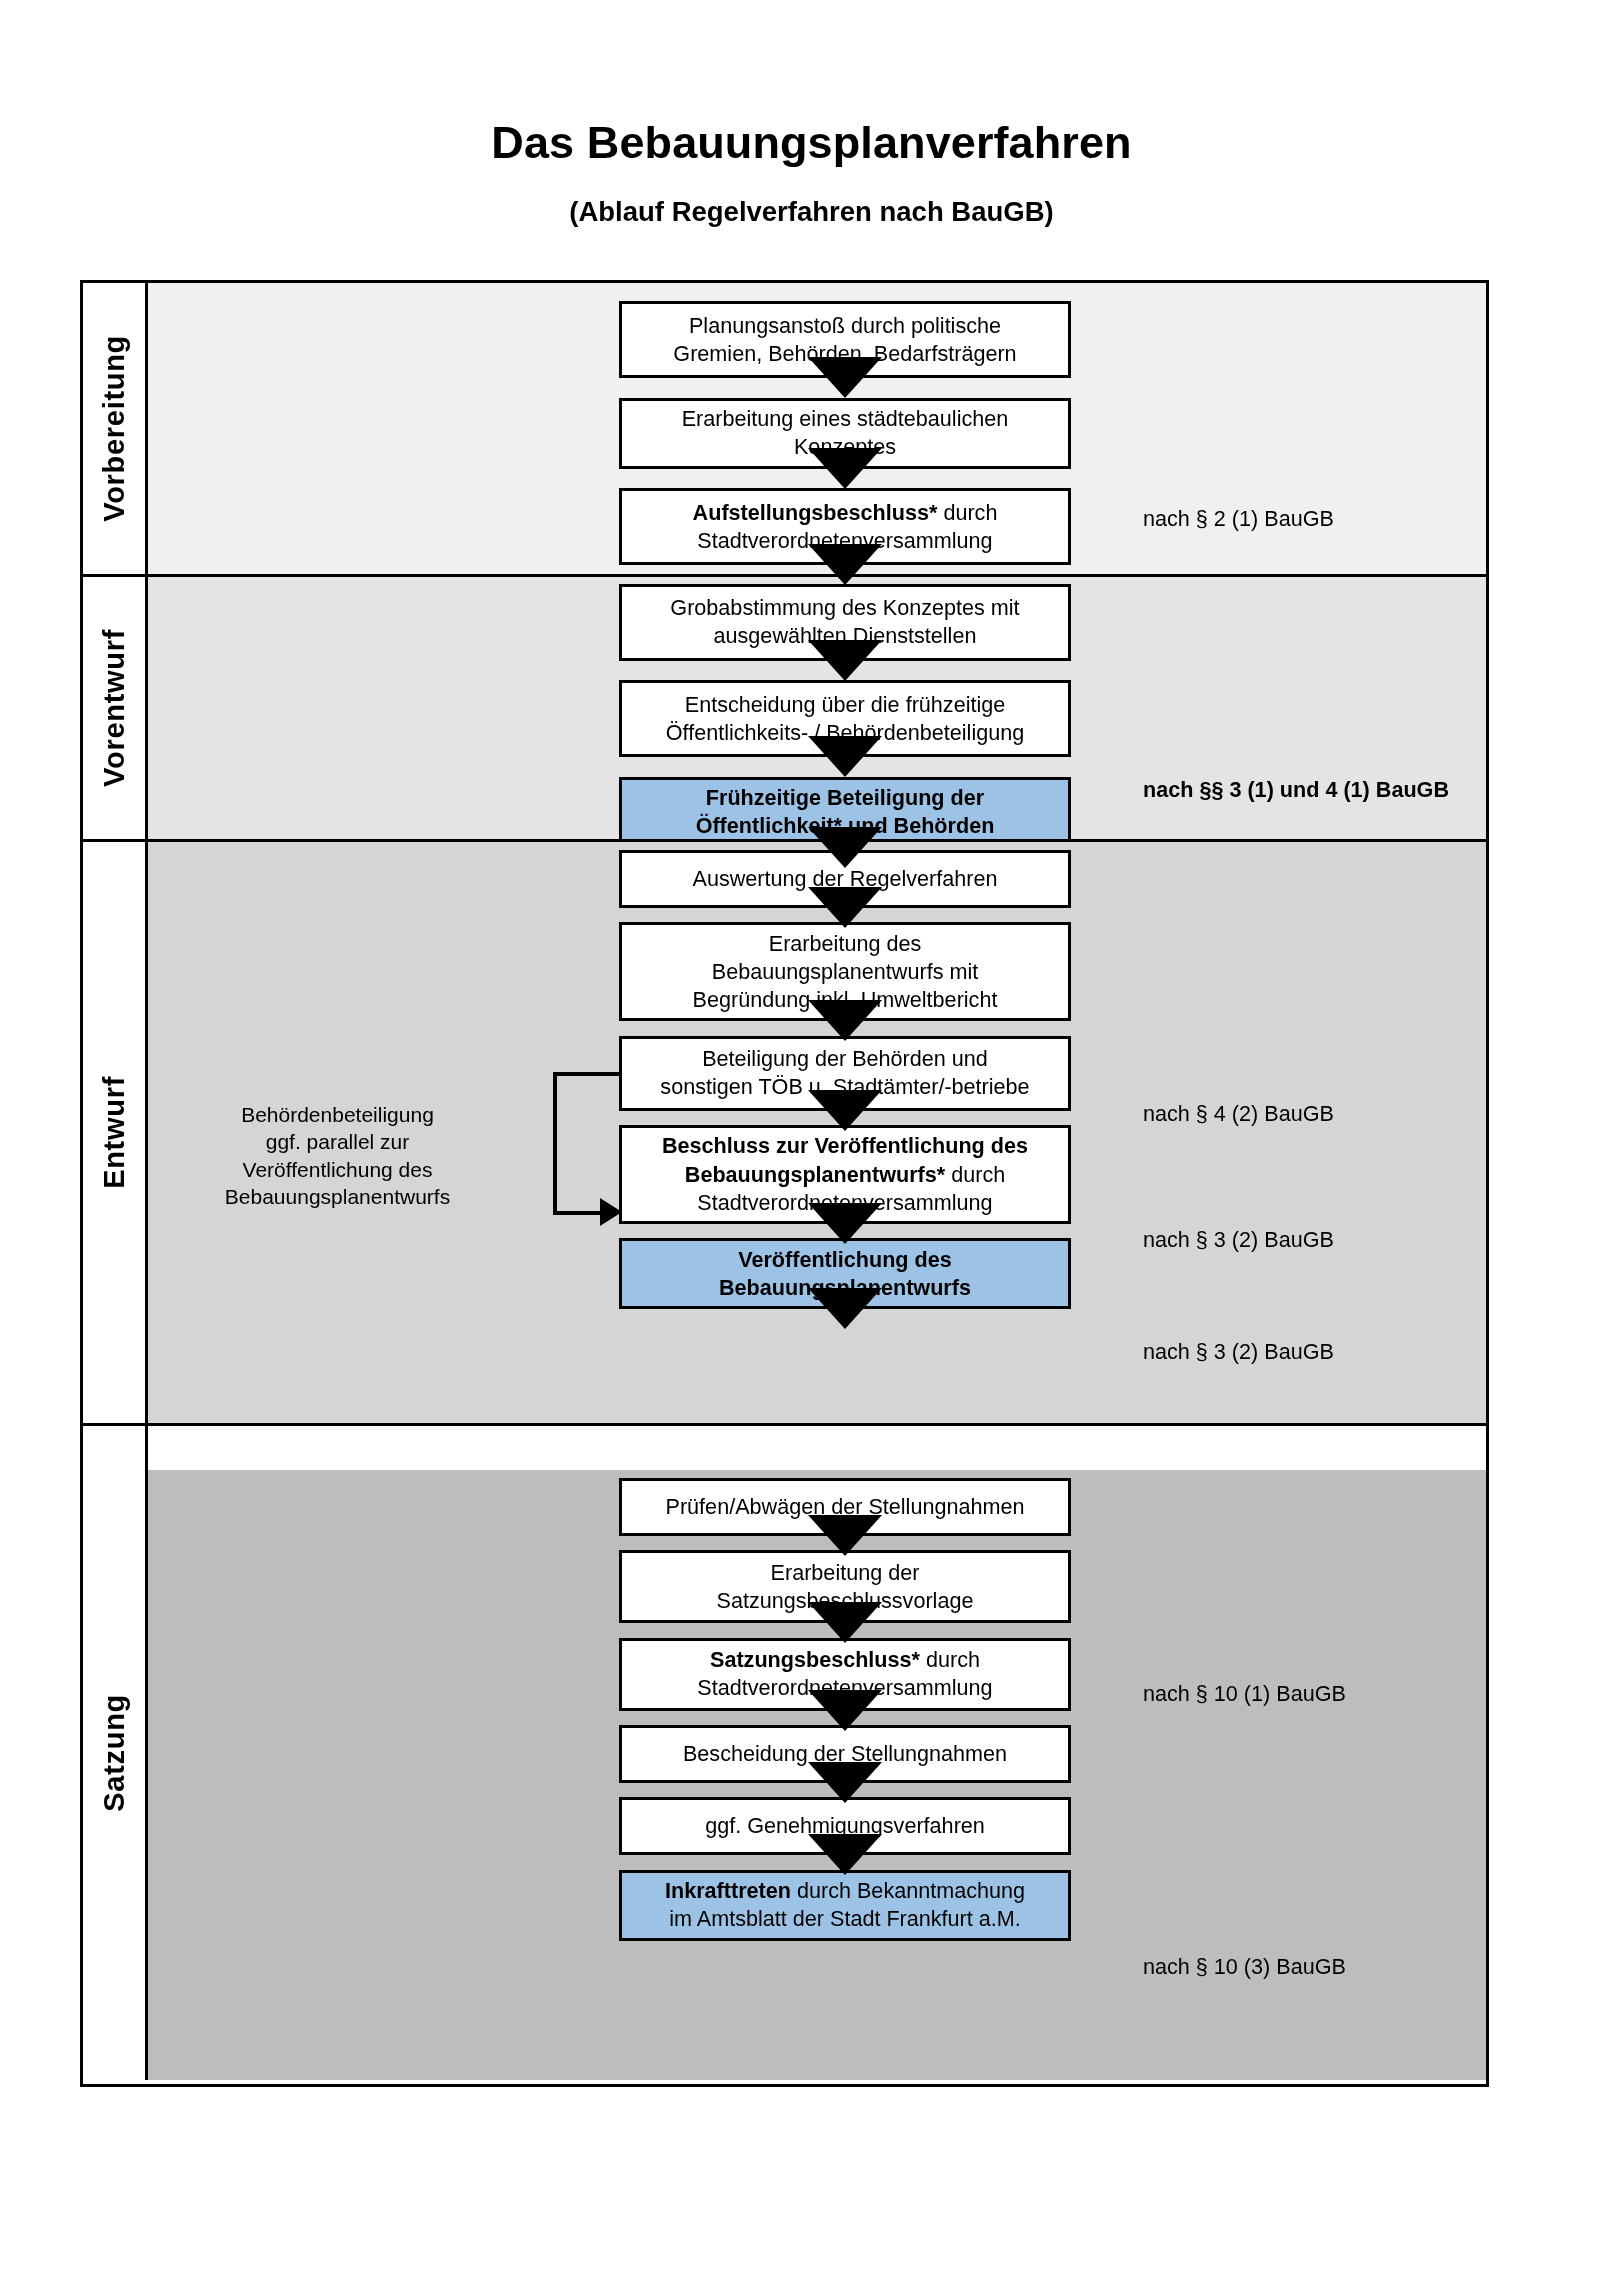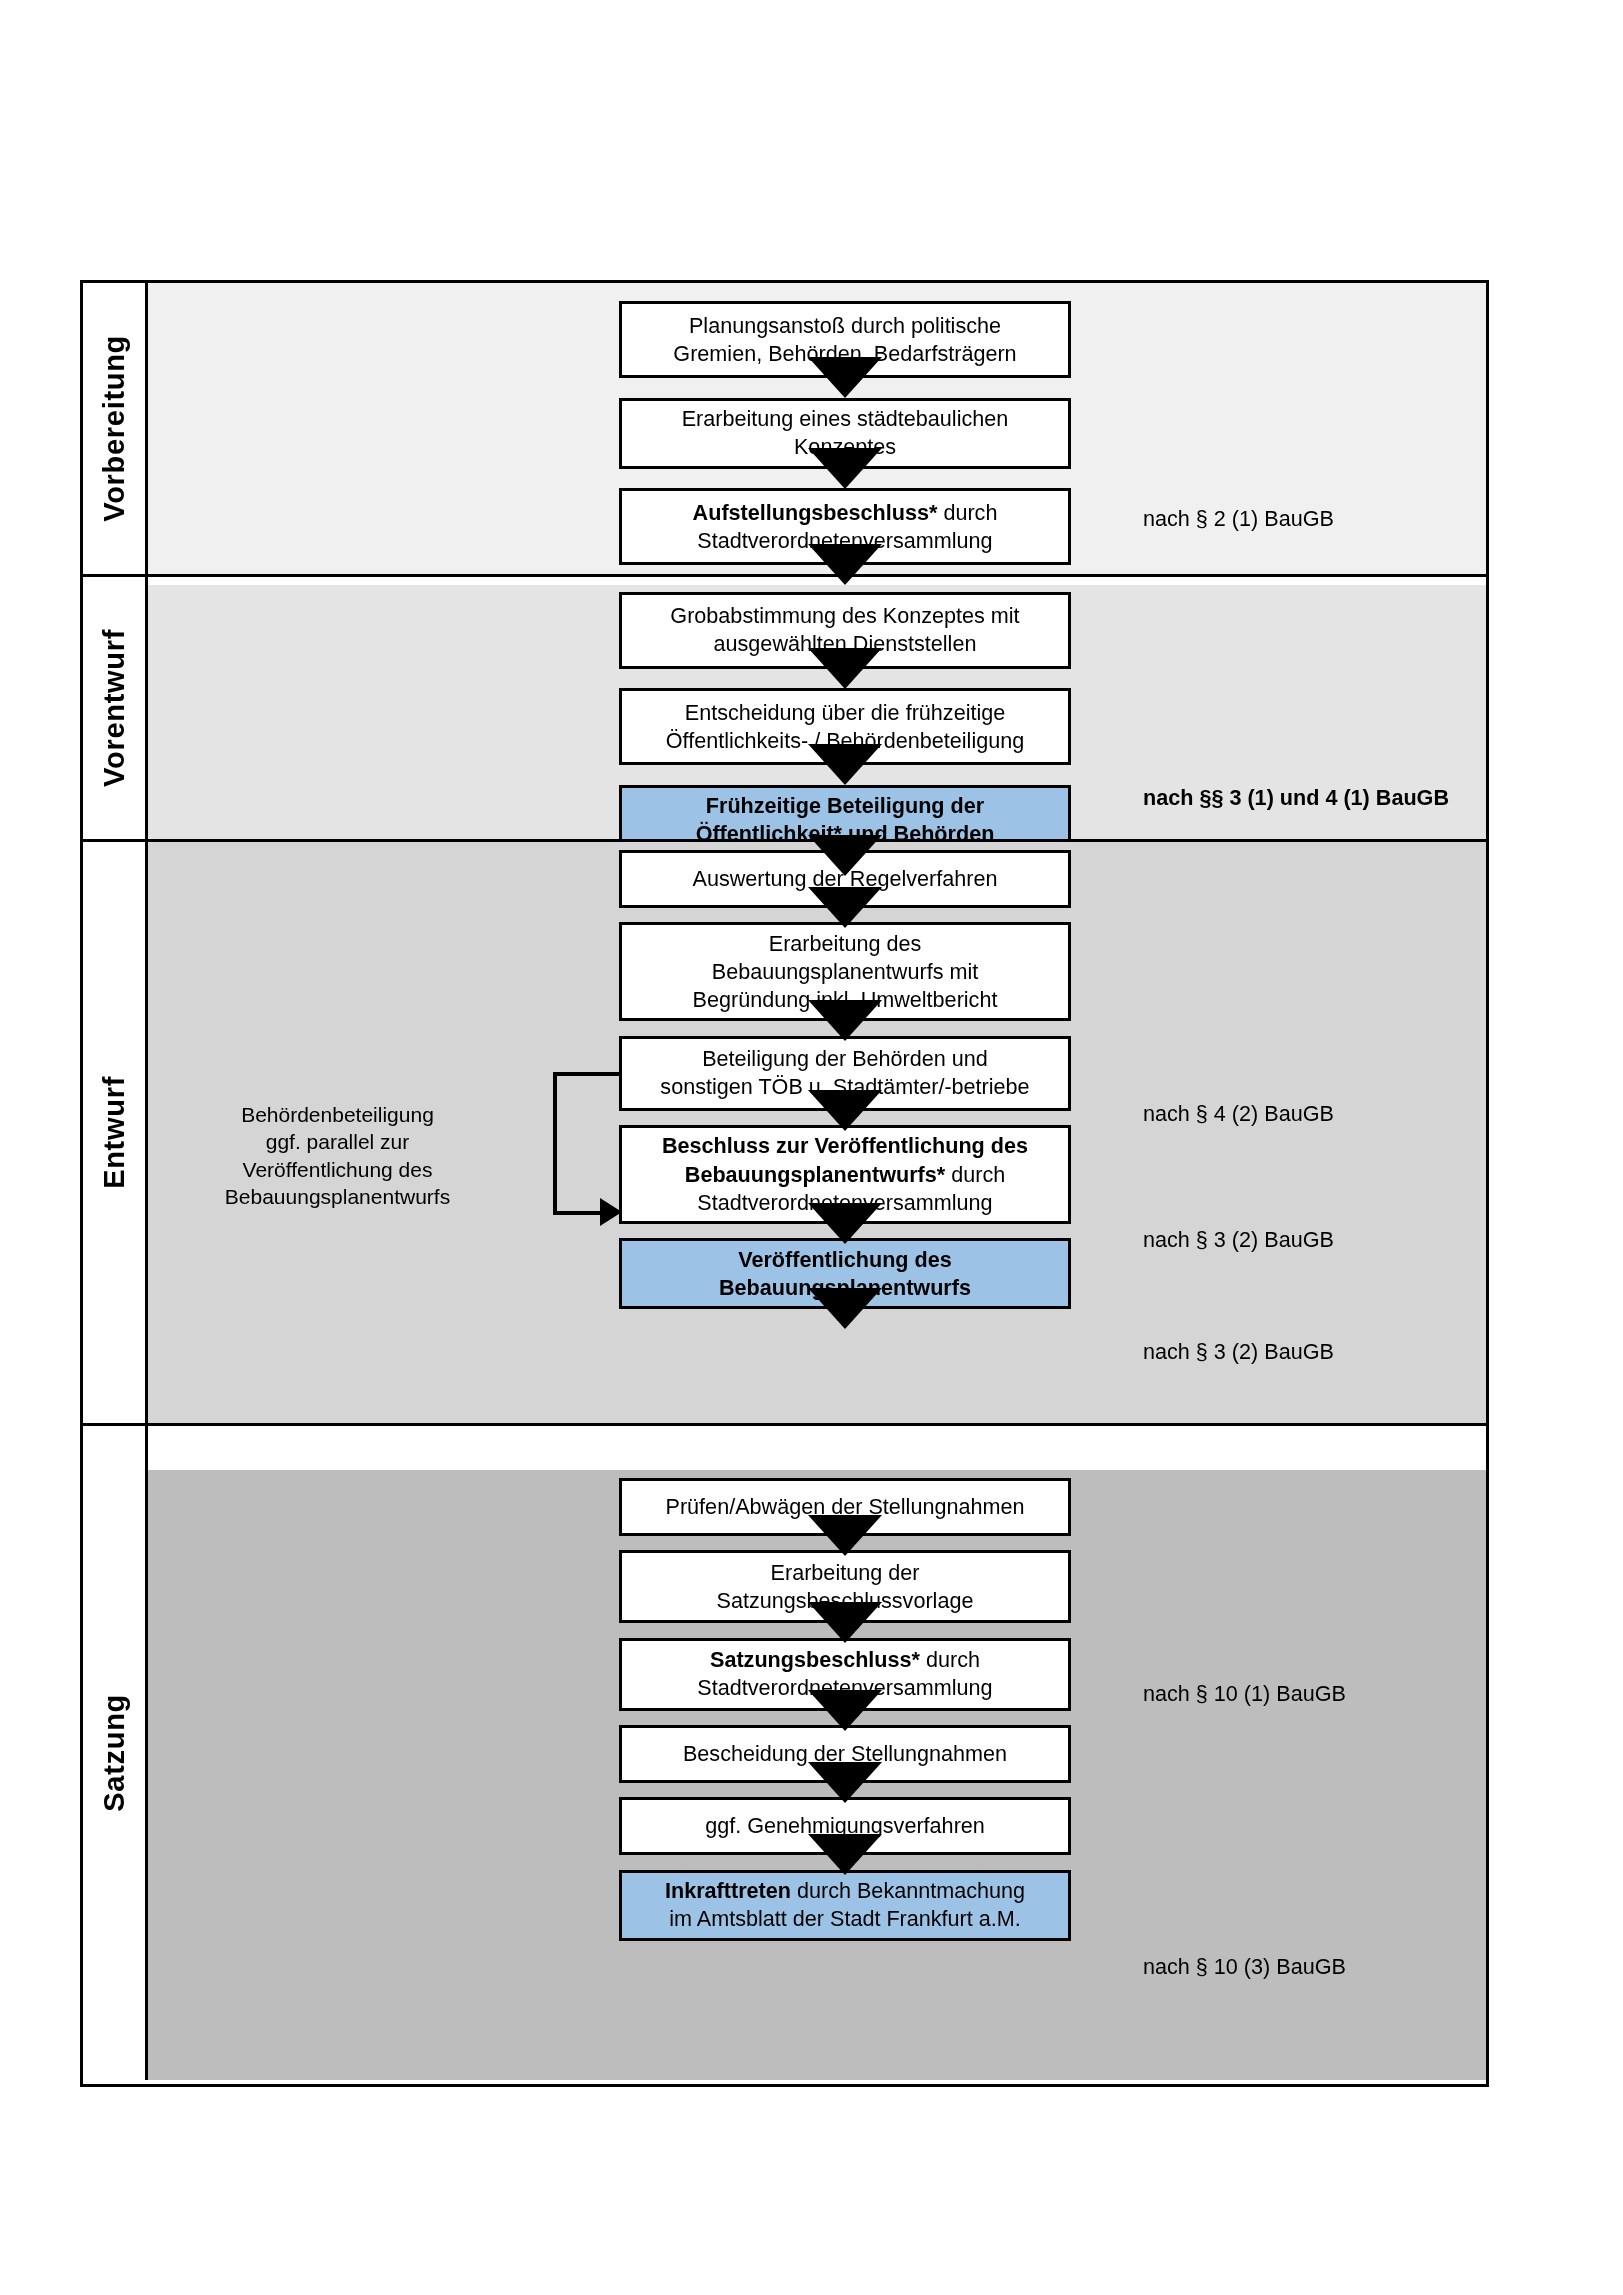--- a/index.html
+++ b/index.html
@@ -104,20 +104,24 @@
   .footnote{
     position:absolute;left:145px;top:2135px;width:1348px;
     font-size:23.6px;line-height:1.55;
   }
 </style>
 </head>
 <body>
 
 <div class="page">
 
+  <div class="title-wrap">
+    <h1 id="doc-title">Das Bebauungsplanverfahren</h1>
+    <h2 id="doc-subtitle">(Ablauf Regelverfahren nach BauGB)</h2>
+  </div>
 
   <div class="frame">
 
     <div class="phase" style="height:291px;">
       <div class="phase-label">
         <span>Vorbereitung</span>
       </div>
       <div class="phase-body" style="background:#F0F0F0;">
 
         <div class="flowcol" style="top:18.3px;">
@@ -155,21 +159,21 @@
         </div>
 
         <div class="lawnote" style="left:995px;top:223px;">nach § 2 (1) BauGB</div>
       </div>
     </div>
 
     <div class="phase" style="height:265px;">
       <div class="phase-label">
         <span>Vorentwurf</span>
       </div>
-      <div class="phase-body" style="background:#E4E4E4;margin-top:8px;">
+      <div class="phase-body" style="background:#E4E4E4;">
 
         <div class="flowcol" style="top:6.5px;">
 
           <div class="node" style="height:77px;">
             <span class="txt">
               <span>Grobabstimmung des Konzeptes mit</span><br>
               <span>ausgewählten Dienststellen</span>
             </span>
           </div>
           <div style="position:relative;height:19.6px;">

